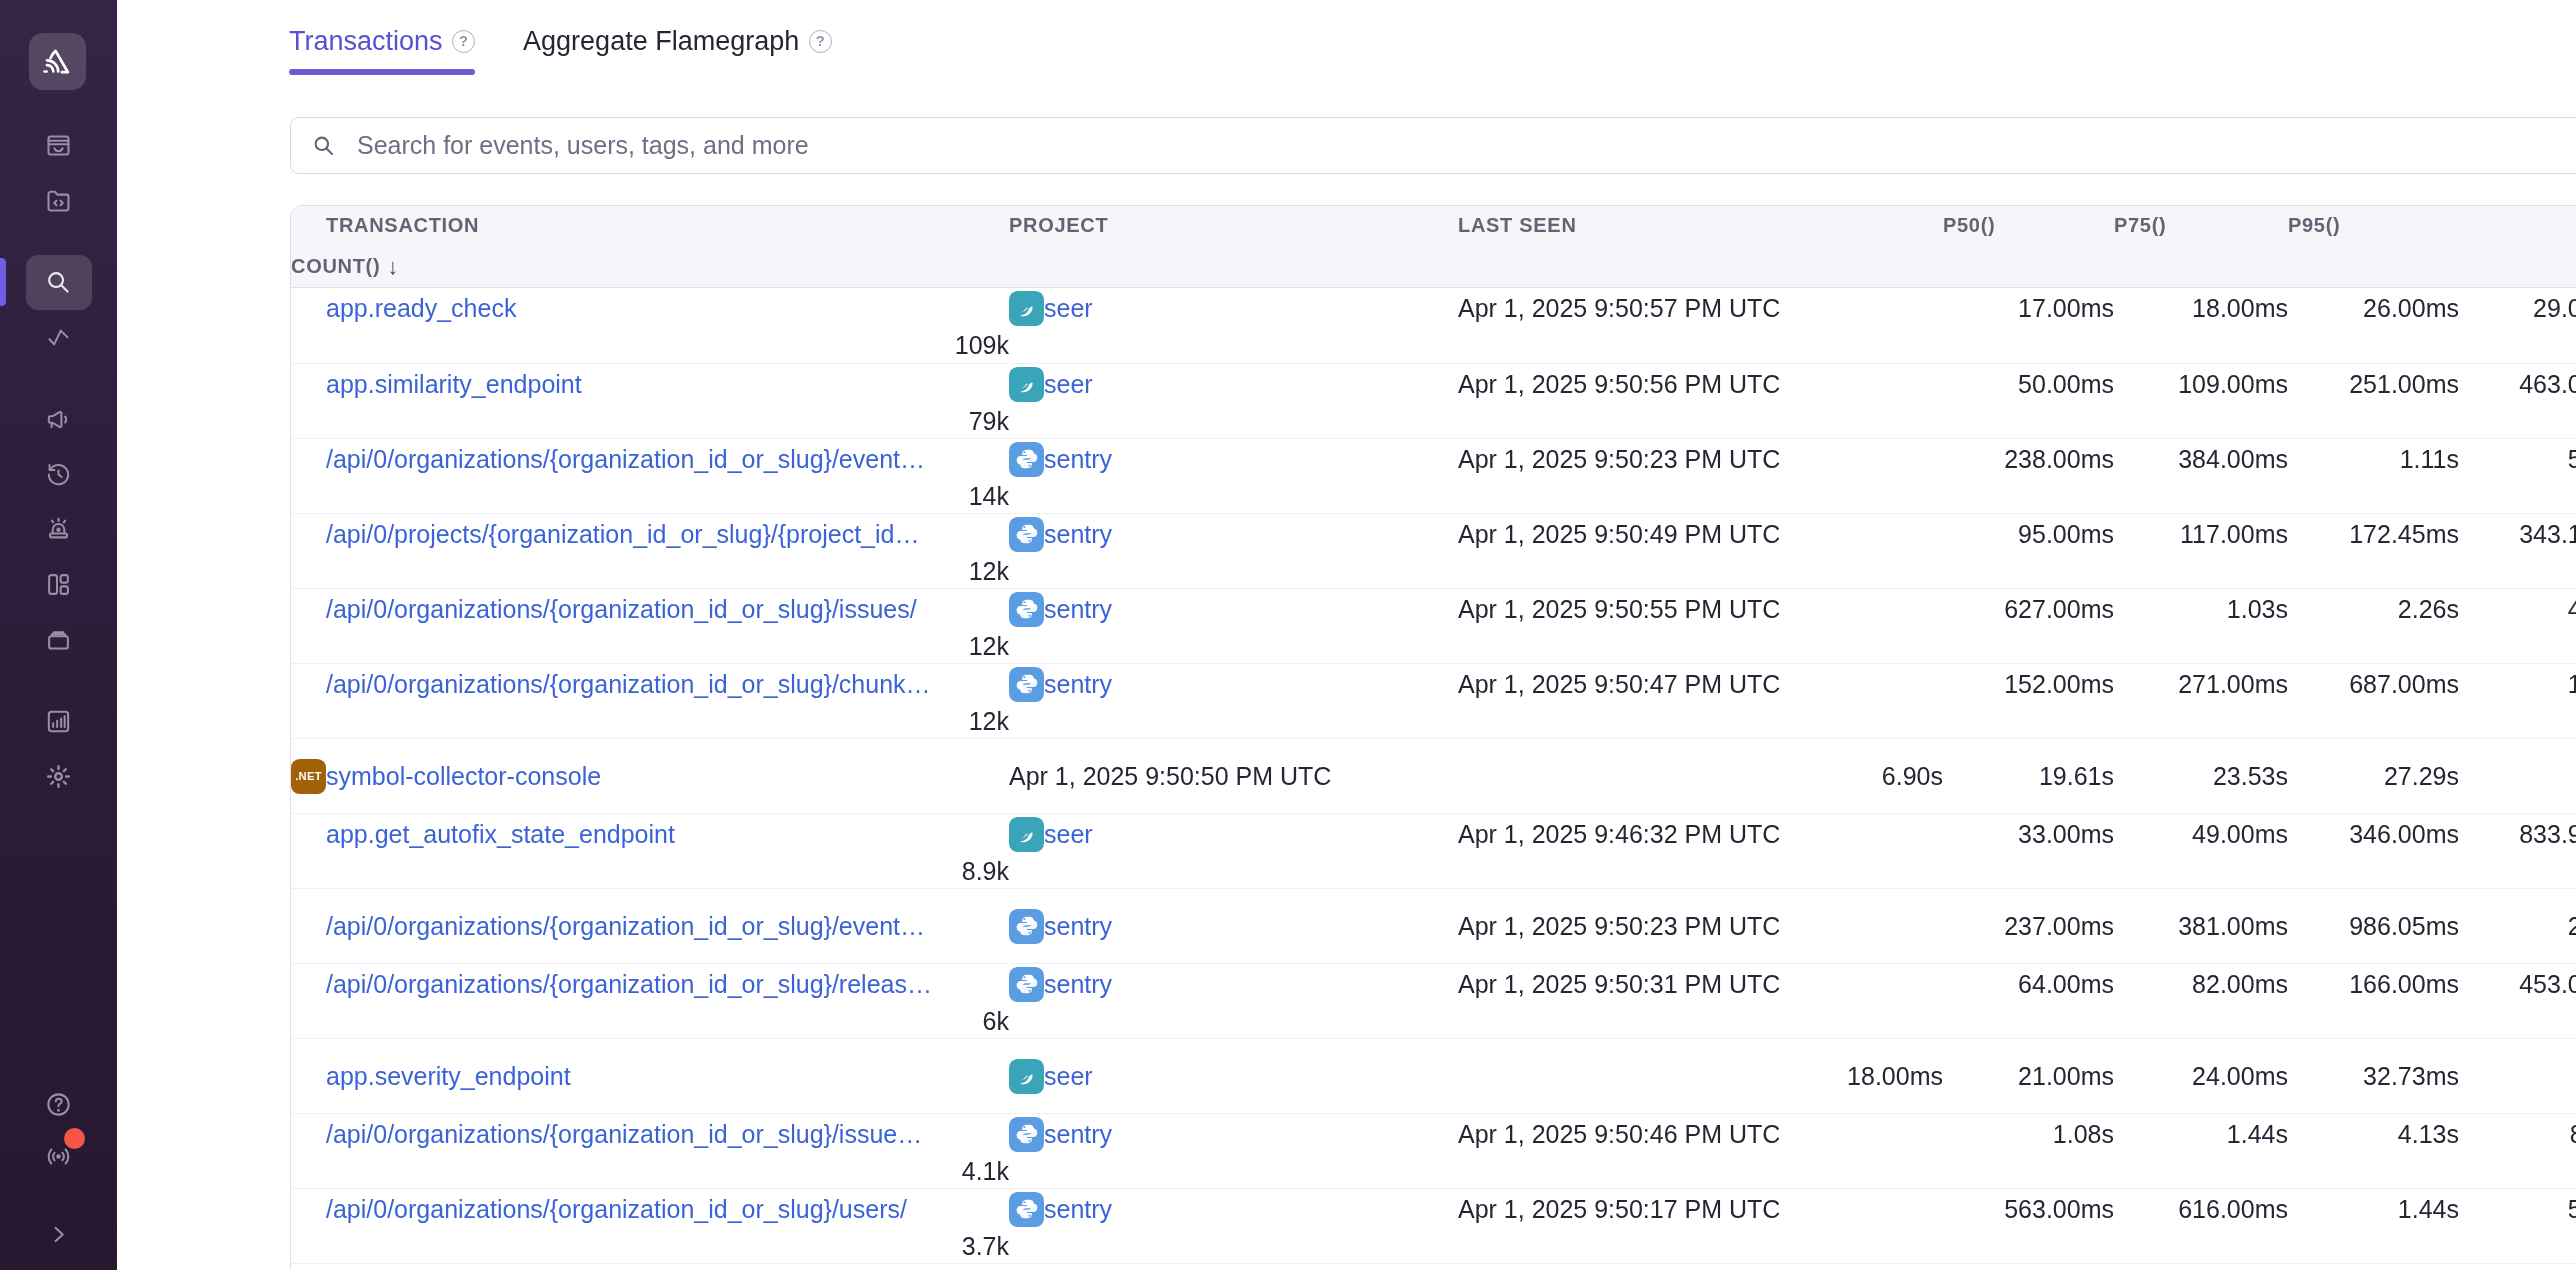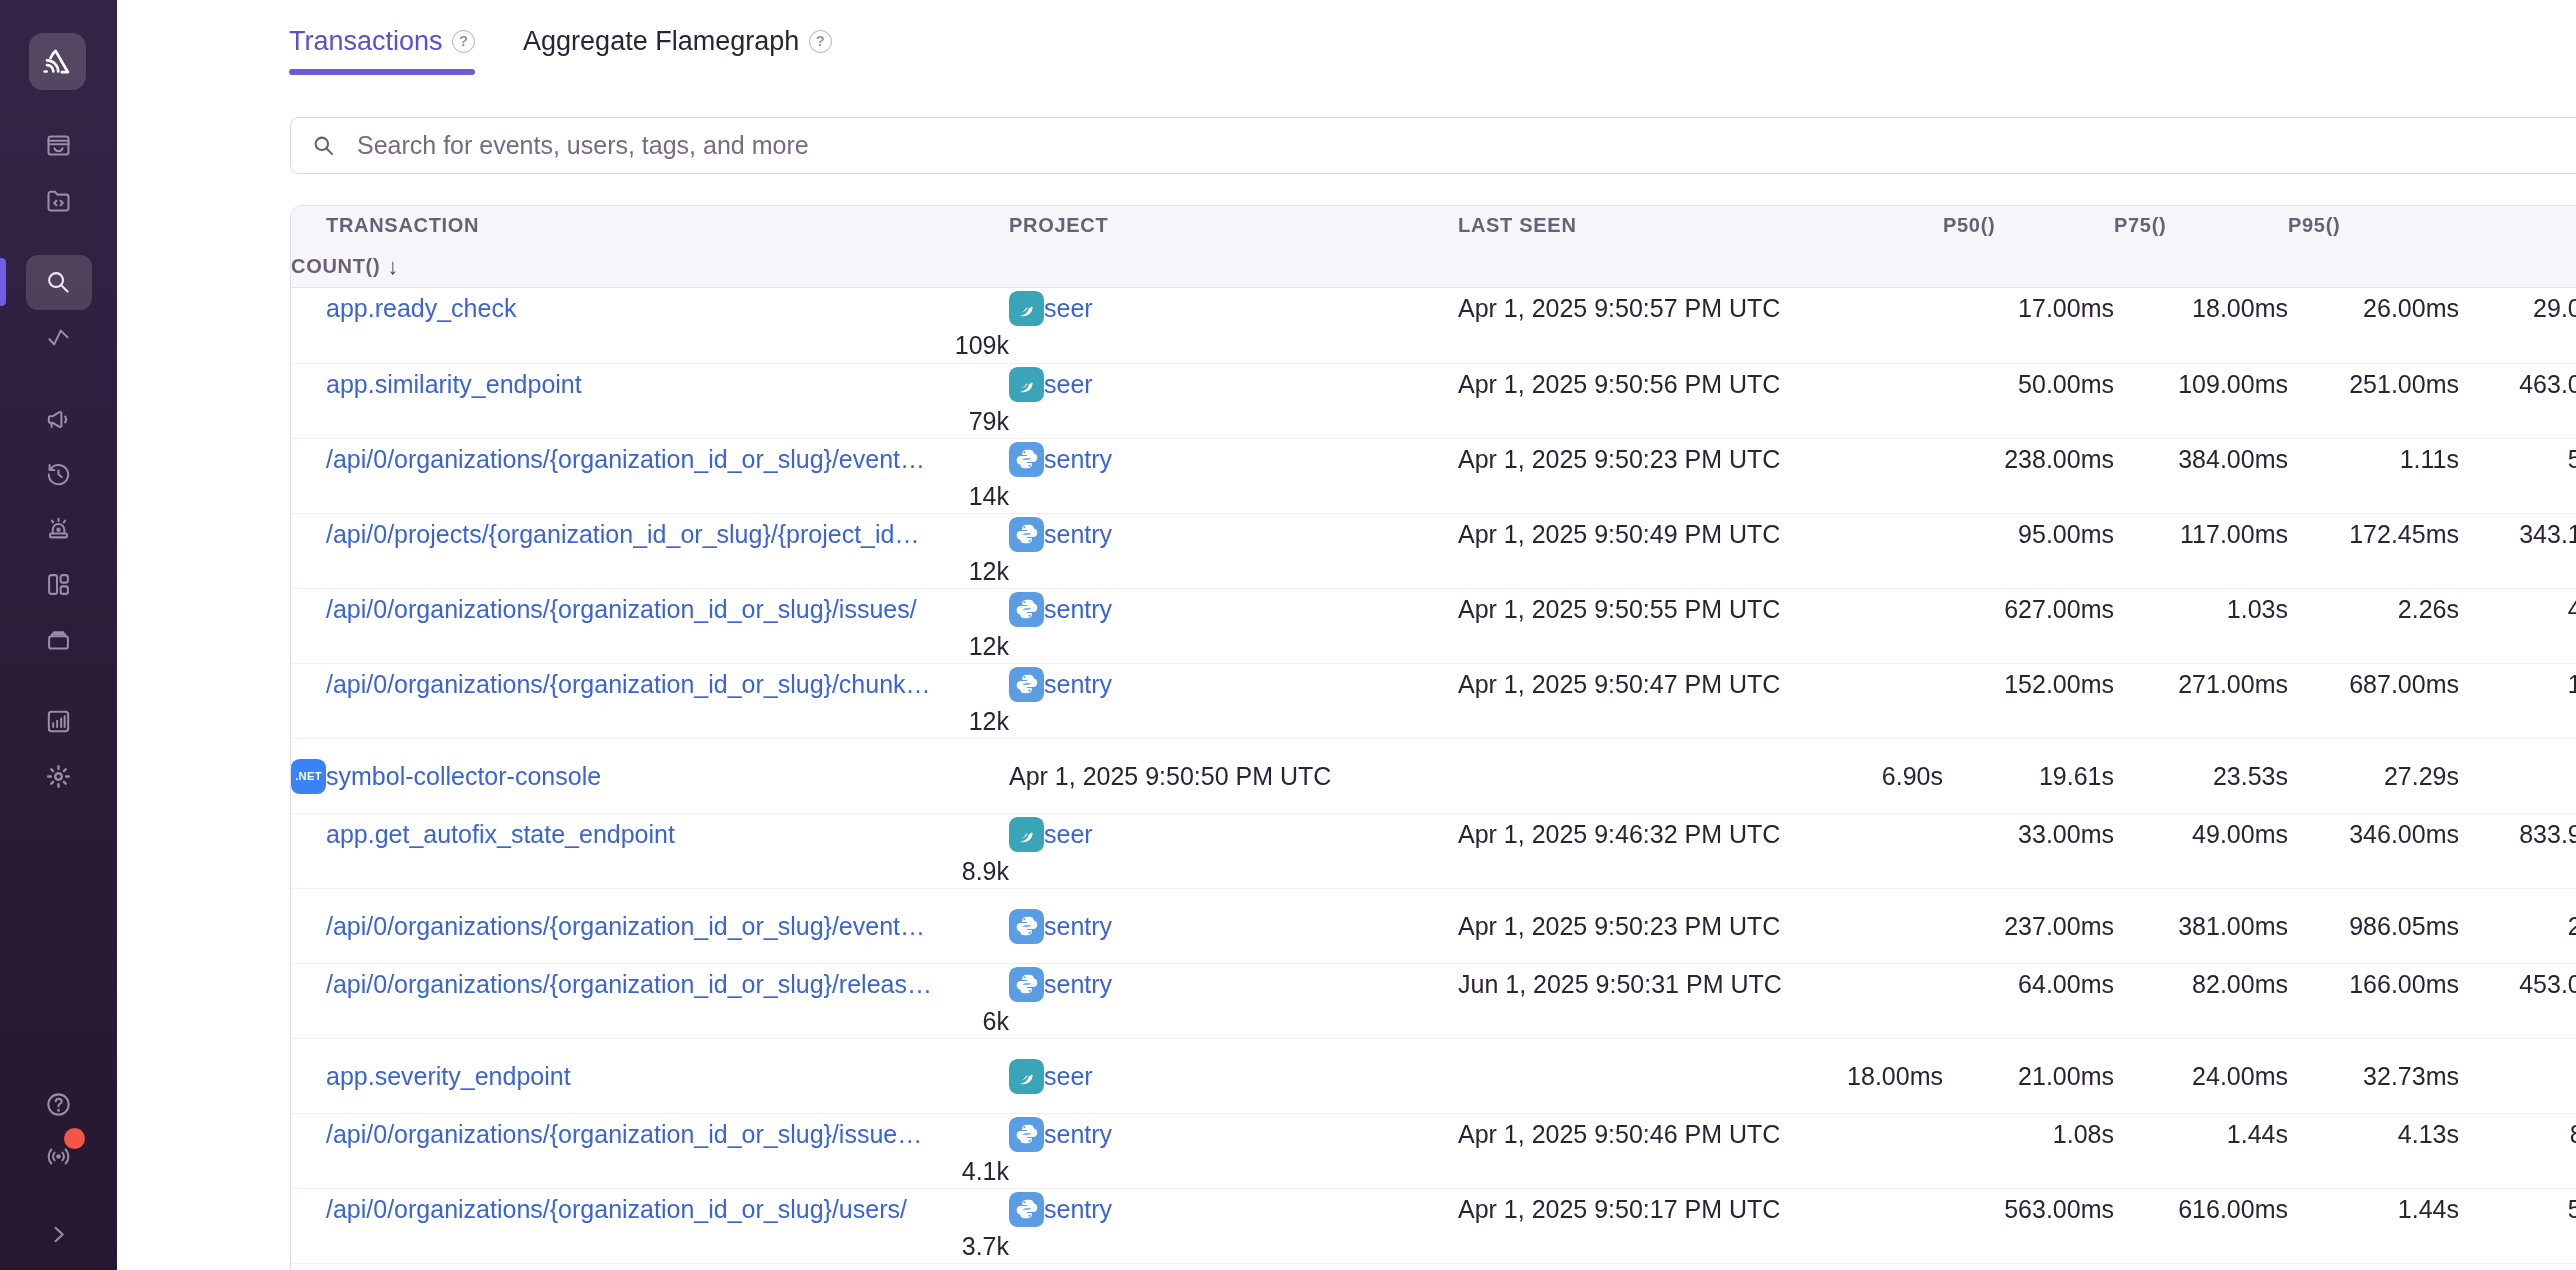--- a/index.html
+++ b/index.html
@@ -67,21 +67,21 @@
   .row:first-child { border-top:none; }
   .row-stub { height:17.3px; border-top:1.3px solid #f2eef5; }
   .cell-txn { padding-left:35px; white-space:nowrap; overflow:hidden; }
   .cell-txn a, .proj a { color:#3a63d6; text-decoration:none; cursor:pointer; }
   .proj { display:flex; align-items:center; white-space:nowrap; }
   .ptile { width:35px; height:35px; border-radius:8.6px; flex:0 0 35px;
            display:flex; align-items:center; justify-content:center; }
   .ptile svg { width:26px; height:26px; }
   .ptile.seer { background:#3aa5b8; }
   .ptile.python { background:#5b9de2; }
-  .ptile.dotnet { background:#3b82f6; color:#fff; font-size:11.2px; font-weight:bold;
+  .ptile.dotnet { background:#a16207; color:#fff; font-size:11.2px; font-weight:bold;
                   letter-spacing:0.3px; }
   .cell-r { text-align:right; white-space:nowrap; }
   .cell-l { white-space:nowrap; }
 </style>
 </head>
 <body>
 
 <div class="sidebar">
   <div class="logo-tile">
     <svg viewBox="0 0 32 32" fill="none" stroke="currentColor" stroke-width="2.3" stroke-linecap="round" stroke-linejoin="round">
@@ -424,21 +424,21 @@
             <span class="ptile python">
               <svg viewBox="0 0 24 24">
                 <path fill="#ffffff" d="M11.9 3.4c-2.6 0-4.3 1.2-4.3 3.1v1.9h4.5v.8H5.9c-2 0-3.4 1.6-3.4 3.9 0 2.3 1.3 3.9 3.3 3.9h1.6v-2.2c0-1.9 1.6-3.4 3.6-3.4h4.3c1.6 0 2.9-1.3 2.9-2.9V6.5c0-1.8-1.6-3.1-3.9-3.1h-2.4z"></path>
                 <circle cx="9.6" cy="5.8" r=".95" fill="#5b9de2"></circle>
                 <path fill="#ffffff" d="M12.1 20.6c2.6 0 4.3-1.2 4.3-3.1v-1.9h-4.5v-.8h6.2c2 0 3.4-1.6 3.4-3.9 0-2.3-1.3-3.9-3.3-3.9h-1.6v2.2c0 1.9-1.6 3.4-3.6 3.4H8.7c-1.6 0-2.9 1.3-2.9 2.9v2c0 1.8 1.6 3.1 3.9 3.1h2.4z" opacity="0.95"></path>
                 <circle cx="14.4" cy="18.2" r=".95" fill="#5b9de2"></circle>
               </svg>
             </span>
             <a>sentry</a>
           </div>
-          <div class="cell-l">Jun 1, 2025 9:50:31 PM UTC</div>
+          <div class="cell-l">Apr 1, 2025 9:50:31 PM UTC</div>
           <div class="cell-r">64.00ms</div>
           <div class="cell-r">82.00ms</div>
           <div class="cell-r">166.00ms</div>
           <div class="cell-r">453.06ms</div>
           <div class="cell-r">6k</div>
         </div>
         <div class="grid row">
           <div class="cell-txn"><a>app.severity_endpoint</a></div>
           <div class="proj">
             <span class="ptile seer">

